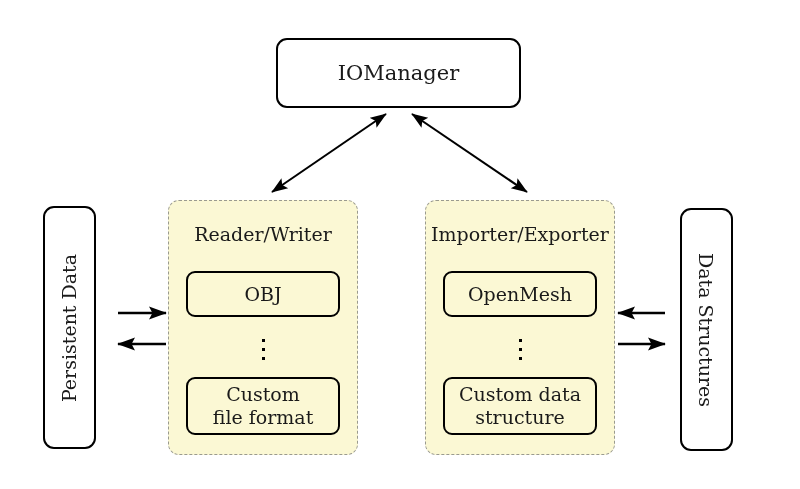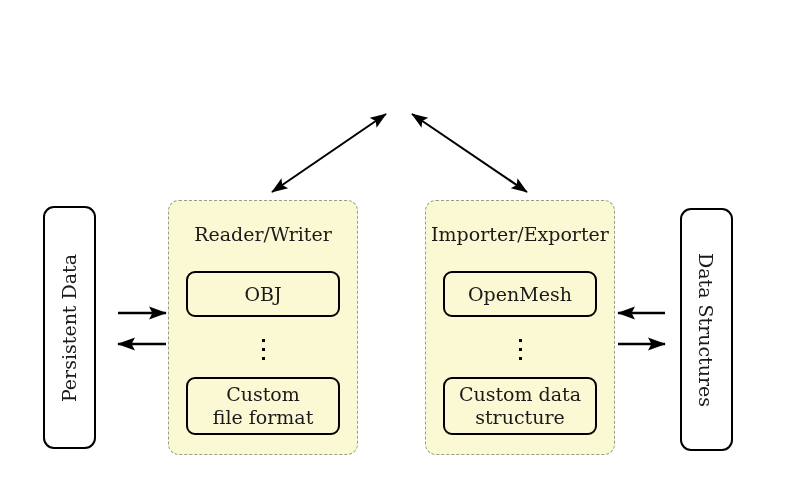--- a/index.html
+++ b/index.html
@@ -179,20 +179,23 @@
 
     <line x1="118" y1="313" x2="166" y2="313" stroke="#000000" stroke-width="2.3" marker-end="url(#ah-end)"></line>
 
     <line x1="166" y1="344" x2="118" y2="344" stroke="#000000" stroke-width="2.3" marker-end="url(#ah-end)"></line>
 
     <line x1="665" y1="313" x2="618" y2="313" stroke="#000000" stroke-width="2.3" marker-end="url(#ah-end)"></line>
 
     <line x1="618" y1="344" x2="665" y2="344" stroke="#000000" stroke-width="2.3" marker-end="url(#ah-end)"></line>
   </svg>
 
+  <div class="node white" id="io-manager">
+    <span>IOManager</span>
+  </div>
 
   <div class="side-box" id="persistent-data-box">
     <span class="vlabel rot-ccw">Persistent Data</span>
   </div>
 
   <div class="group" id="group-importer-exporter">
     <div class="group-title">Importer/Exporter</div>
 
     <div class="group-item item-top">
       <span>OpenMesh</span>

